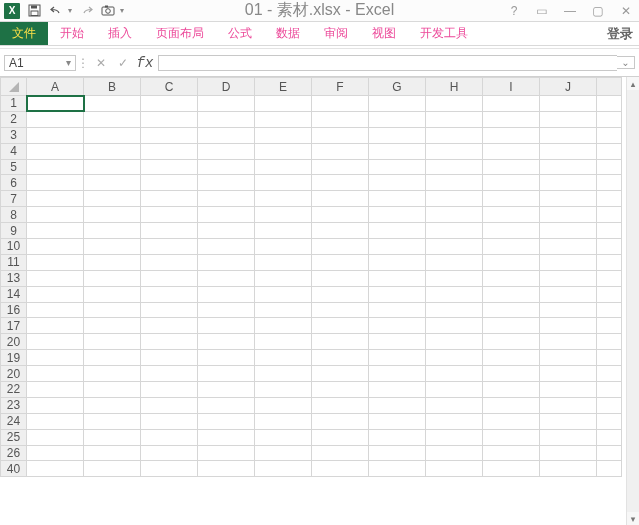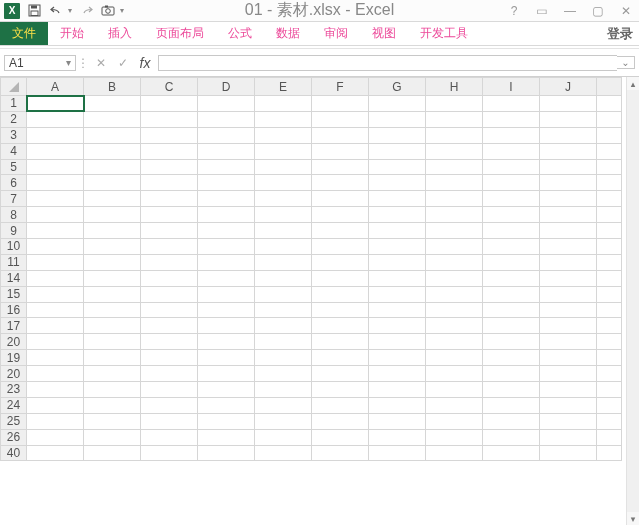--- a/index.html
+++ b/index.html
@@ -17,21 +17,21 @@
   .rtab { padding: 0 12px; display: flex; align-items: center; color: #ec4899; cursor: default; }
   .rtab.file { background: #1e7145; color: #fde047; }
   .login { margin-left: auto; padding: 0 6px; display: flex; align-items: center; color: #666; font-size: 13px; font-weight: bold; }
   .ribbon-space { height: 3px; background: #fff; border-bottom: 1px solid #e3e3e3; }
   .formula-bar { height: 28px; background: #fff; display: flex; align-items: center; border-bottom: 1px solid #d0d0d0; }
   .name-box { width: 72px; border: 1px solid #c8c8c8; margin: 3px 0 3px 4px; display: flex; align-items: center; padding: 0 4px; position: relative; background: #fff;}
   .name-box input { border: none; outline: none; width: 44px; font-size: 12px; background: transparent; color: #444;}
   .name-box .nb-caret { margin-left: auto; color: #888; font-size: 10px; }
   .fb-sep { width: 14px; display: flex; align-items: center; justify-content: center; color: #aaa; }
   .fb-btn { width: 22px; display: flex; align-items: center; justify-content: center; color: #aaa; cursor: default; }
-  .fb-btn.fx { color: #555; font-style: italic; font-family: Liberation Sans, sans-serif; font-size: 14px;}
+  .fb-btn.fx { color: #555; font-style: italic; font-family: Liberation Mono, monospace; font-size: 14px;}
   .formula-input { flex: 1; border: 1px solid #c8c8c8; border-right: none; margin: 3px 0 3px 2px; display: flex; align-items: center; padding: 0 4px; background:#fff;}
   .formula-input input { border: none; outline: none; width: 100%; font-size: 12px; background: transparent;}
   .fb-expand { width: 18px; border: 1px solid #c8c8c8; border-left: none; margin: 3px 4px 3px 0; display: flex; align-items: center; justify-content: center; color: #888; font-size: 10px; background:#fff;}
   .grid-wrap { position: relative; height: 448px; overflow: hidden; background:#fff;}
   .vscroll { position: absolute; right: 0; top: 0; width: 13px; height: 100%; background: #f0f0f0; border-left:1px solid #e2e2e2;}
   .vscroll .up, .vscroll .down { height: 13px; display:flex; align-items:center; justify-content:center; font-size:9px; color:#777; background:#f7f7f7;}
   .vscroll .down { position:absolute; bottom:0; left:0; right:0;}
   .grid-area { position: absolute; left:0; top:0; right:13px; bottom:0; overflow:hidden;}
   table.sheet { border-collapse: collapse; table-layout: fixed; }
   table.sheet th, table.sheet td { border: 1px solid #d6d6d6; font-weight: normal; text-align: center; color:#555; background:#fff;}
@@ -302,48 +302,48 @@
             <td></td>
             <td></td>
             <td></td>
             <td></td>
             <td></td>
             <td></td>
             <td></td>
             <td></td>
           </tr>
           <tr>
+            <th>13</th>
+            <td></td>
+            <td></td>
+            <td></td>
+            <td></td>
+            <td></td>
+            <td></td>
+            <td></td>
+            <td></td>
+            <td></td>
+            <td></td>
+            <td></td>
+          </tr>
+          <tr>
             <th>14</th>
             <td></td>
             <td></td>
             <td></td>
             <td></td>
             <td></td>
             <td></td>
             <td></td>
             <td></td>
             <td></td>
             <td></td>
             <td></td>
           </tr>
           <tr>
-            <th>15</th>
-            <td></td>
-            <td></td>
-            <td></td>
-            <td></td>
-            <td></td>
-            <td></td>
-            <td></td>
-            <td></td>
-            <td></td>
-            <td></td>
-            <td></td>
-          </tr>
-          <tr>
             <th>16</th>
             <td></td>
             <td></td>
             <td></td>
             <td></td>
             <td></td>
             <td></td>
             <td></td>
             <td></td>
             <td></td>
@@ -387,20 +387,34 @@
             <td></td>
             <td></td>
             <td></td>
             <td></td>
             <td></td>
             <td></td>
             <td></td>
           </tr>
           <tr>
             <th>20</th>
+            <td></td>
+            <td></td>
+            <td></td>
+            <td></td>
+            <td></td>
+            <td></td>
+            <td></td>
+            <td></td>
+            <td></td>
+            <td></td>
+            <td></td>
+          </tr>
+          <tr>
+            <th>22</th>
             <td></td>
             <td></td>
             <td></td>
             <td></td>
             <td></td>
             <td></td>
             <td></td>
             <td></td>
             <td></td>
             <td></td>

